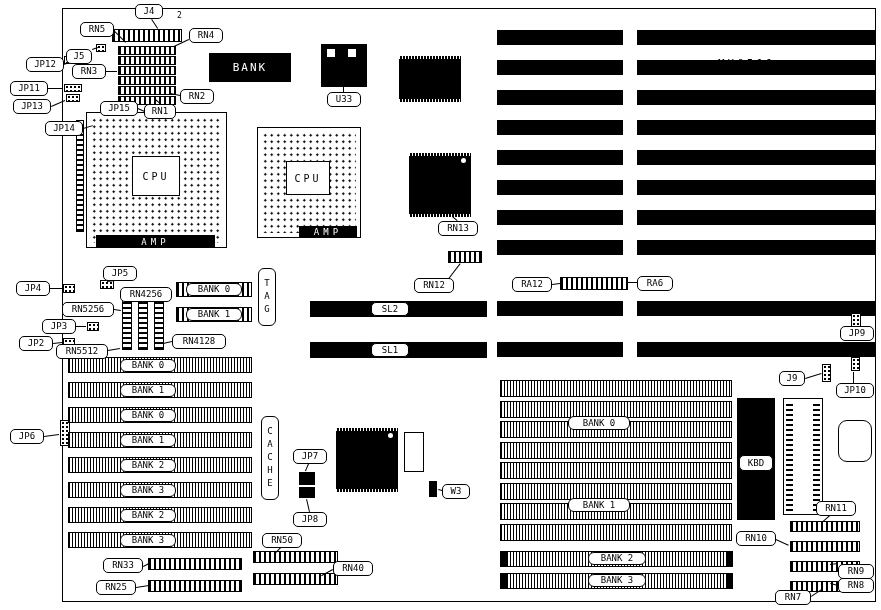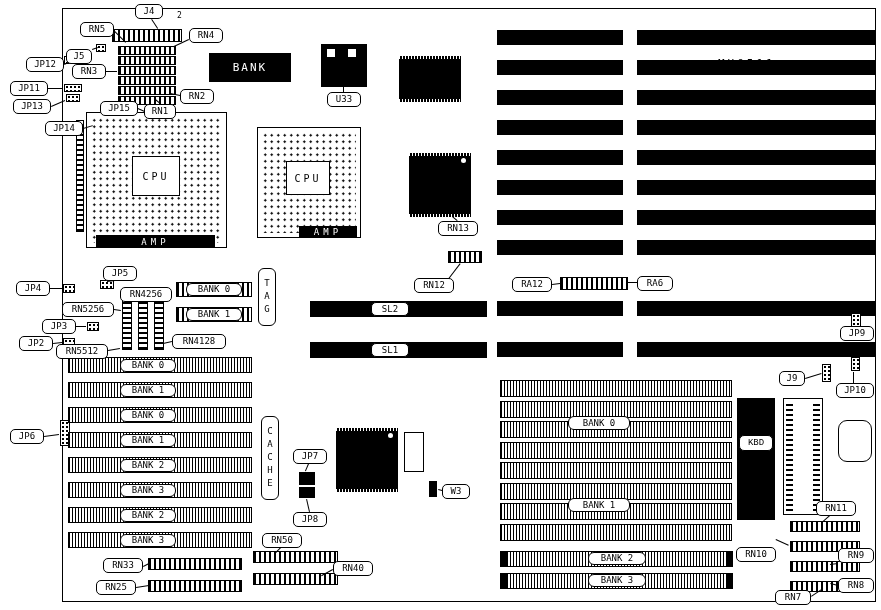--- a/index.html
+++ b/index.html
@@ -227,21 +227,21 @@
     <div class="leader" style="left: 444px; top: 284px; width: 26.4008px; height: 1px; transform: rotate(-0.91972rad);"></div>
     <div class="callout" style="left: 414px; top: 278px; width: 40px; height: 15px; line-height: 13px;">RN12</div>
     <div class="leader" style="left: 552px; top: 284px; width: 8.06226px; height: 1px; transform: rotate(-0.124355rad);"></div>
     <div class="callout" style="left: 512px; top: 277px; width: 40px; height: 15px; line-height: 13px;">RA12</div>
     <div class="leader" style="left: 637px; top: 283px; width: 9px; height: 1px; transform: rotate(3.14159rad);"></div>
     <div class="callout" style="left: 637px; top: 276px; width: 36px; height: 15px; line-height: 13px;">RA6</div>
     <div class="leader" style="left: 856px; top: 309px; width: 4px; height: 1px; transform: rotate(1.5708rad);"></div>
     <div class="callout" style="left: 840px; top: 294px; width: 34px; height: 15px; line-height: 13px; margin-top: 32px;">JP9</div>
     <div class="callout" style="left: 371px; top: 302px; width: 38px; height: 14px; line-height: 12px;">SL2</div>
     <div class="callout" style="left: 371px; top: 343px; width: 38px; height: 14px; line-height: 12px;">SL1</div>
-    <div class="callout" style="left: 739px; top: 435px; width: 34px; height: 16px; line-height: 14px; font-family: Liberation Mono, monospace;">KBD</div>
+    <div class="callout" style="left: 739px; top: 455px; width: 34px; height: 16px; line-height: 14px;">KBD</div>
     <div class="leader" style="left: 115px; top: 281px; width: 8.06226px; height: 1px; transform: rotate(3.01724rad);"></div>
     <div class="callout" style="left: 103px; top: 266px; width: 34px; height: 15px; line-height: 13px;">JP5</div>
     <div class="leader" style="left: 50px; top: 288px; width: 12px; height: 1px; transform: rotate(0rad);"></div>
     <div class="callout" style="left: 16px; top: 281px; width: 34px; height: 15px; line-height: 13px;">JP4</div>
     <div class="leader" style="left: 142px; top: 302px; width: 3.60555px; height: 1px; transform: rotate(2.55359rad);"></div>
     <div class="callout" style="left: 120px; top: 287px; width: 52px; height: 15px; line-height: 13px;">RN4256</div>
     <div class="leader" style="left: 114px; top: 309px; width: 7.07107px; height: 1px; transform: rotate(0.141897rad);"></div>
     <div class="callout" style="left: 62px; top: 302px; width: 52px; height: 15px; line-height: 13px;">RN5256</div>
     <div class="leader" style="left: 76px; top: 326px; width: 10px; height: 1px; transform: rotate(0rad);"></div>
     <div class="callout" style="left: 42px; top: 319px; width: 34px; height: 15px; line-height: 13px;">JP3</div>
@@ -267,23 +267,23 @@
     <div class="callout" style="left: 103px; top: 558px; width: 40px; height: 15px; line-height: 13px;">RN33</div>
     <div class="leader" style="left: 136px; top: 587px; width: 13.1529px; height: 1px; transform: rotate(-0.152649rad);"></div>
     <div class="callout" style="left: 96px; top: 580px; width: 40px; height: 15px; line-height: 13px;">RN25</div>
     <div class="leader" style="left: 805px; top: 378px; width: 16.7631px; height: 1px; transform: rotate(-0.302885rad);"></div>
     <div class="callout" style="left: 779px; top: 371px; width: 26px; height: 15px; line-height: 13px;">J9</div>
     <div class="leader" style="left: 853px; top: 383px; width: 11px; height: 1px; transform: rotate(-1.5708rad);"></div>
     <div class="callout" style="left: 836px; top: 383px; width: 38px; height: 15px; line-height: 13px;">JP10</div>
     <div class="leader" style="left: 830px; top: 516px; width: 10.6301px; height: 1px; transform: rotate(2.42276rad);"></div>
     <div class="callout" style="left: 816px; top: 501px; width: 40px; height: 15px; line-height: 13px;">RN11</div>
     <div class="leader" style="left: 776px; top: 539px; width: 14.3178px; height: 1px; transform: rotate(0.432408rad);"></div>
-    <div class="callout" style="left: 736px; top: 531px; width: 40px; height: 15px; line-height: 13px; margin-top: 16px;">RN10</div>
+    <div class="callout" style="left: 736px; top: 531px; width: 40px; height: 15px; line-height: 13px;">RN10</div>
     <div class="leader" style="left: 838px; top: 564px; width: 8.06226px; height: 1px; transform: rotate(3.01724rad);"></div>
-    <div class="callout" style="left: 838px; top: 548px; width: 36px; height: 15px; line-height: 13px;">RN9</div>
+    <div class="callout" style="left: 838px; top: 564px; width: 36px; height: 15px; line-height: 13px;">RN9</div>
     <div class="leader" style="left: 838px; top: 586px; width: 8.24621px; height: 1px; transform: rotate(-2.89661rad);"></div>
     <div class="callout" style="left: 838px; top: 578px; width: 36px; height: 15px; line-height: 13px;">RN8</div>
     <div class="leader" style="left: 811px; top: 596px; width: 14.4222px; height: 1px; transform: rotate(-0.588003rad);"></div>
     <div class="callout" style="left: 775px; top: 590px; width: 36px; height: 15px; line-height: 13px;">RN7</div>
     <div class="bank-label" style="left: 186px; top: 283px; width: 56px; height: 13px; line-height: 11px;">BANK 0</div>
     <div class="bank-label" style="left: 186px; top: 308px; width: 56px; height: 13px; line-height: 11px;">BANK 1</div>
     <div class="bank-label" style="left: 120px; top: 359px; width: 56px; height: 13px; line-height: 11px;">BANK 0</div>
     <div class="bank-label" style="left: 120px; top: 384px; width: 56px; height: 13px; line-height: 11px;">BANK 1</div>
     <div class="bank-label" style="left: 120px; top: 409px; width: 56px; height: 13px; line-height: 11px;">BANK 0</div>
     <div class="bank-label" style="left: 120px; top: 434px; width: 56px; height: 13px; line-height: 11px;">BANK 1</div>

